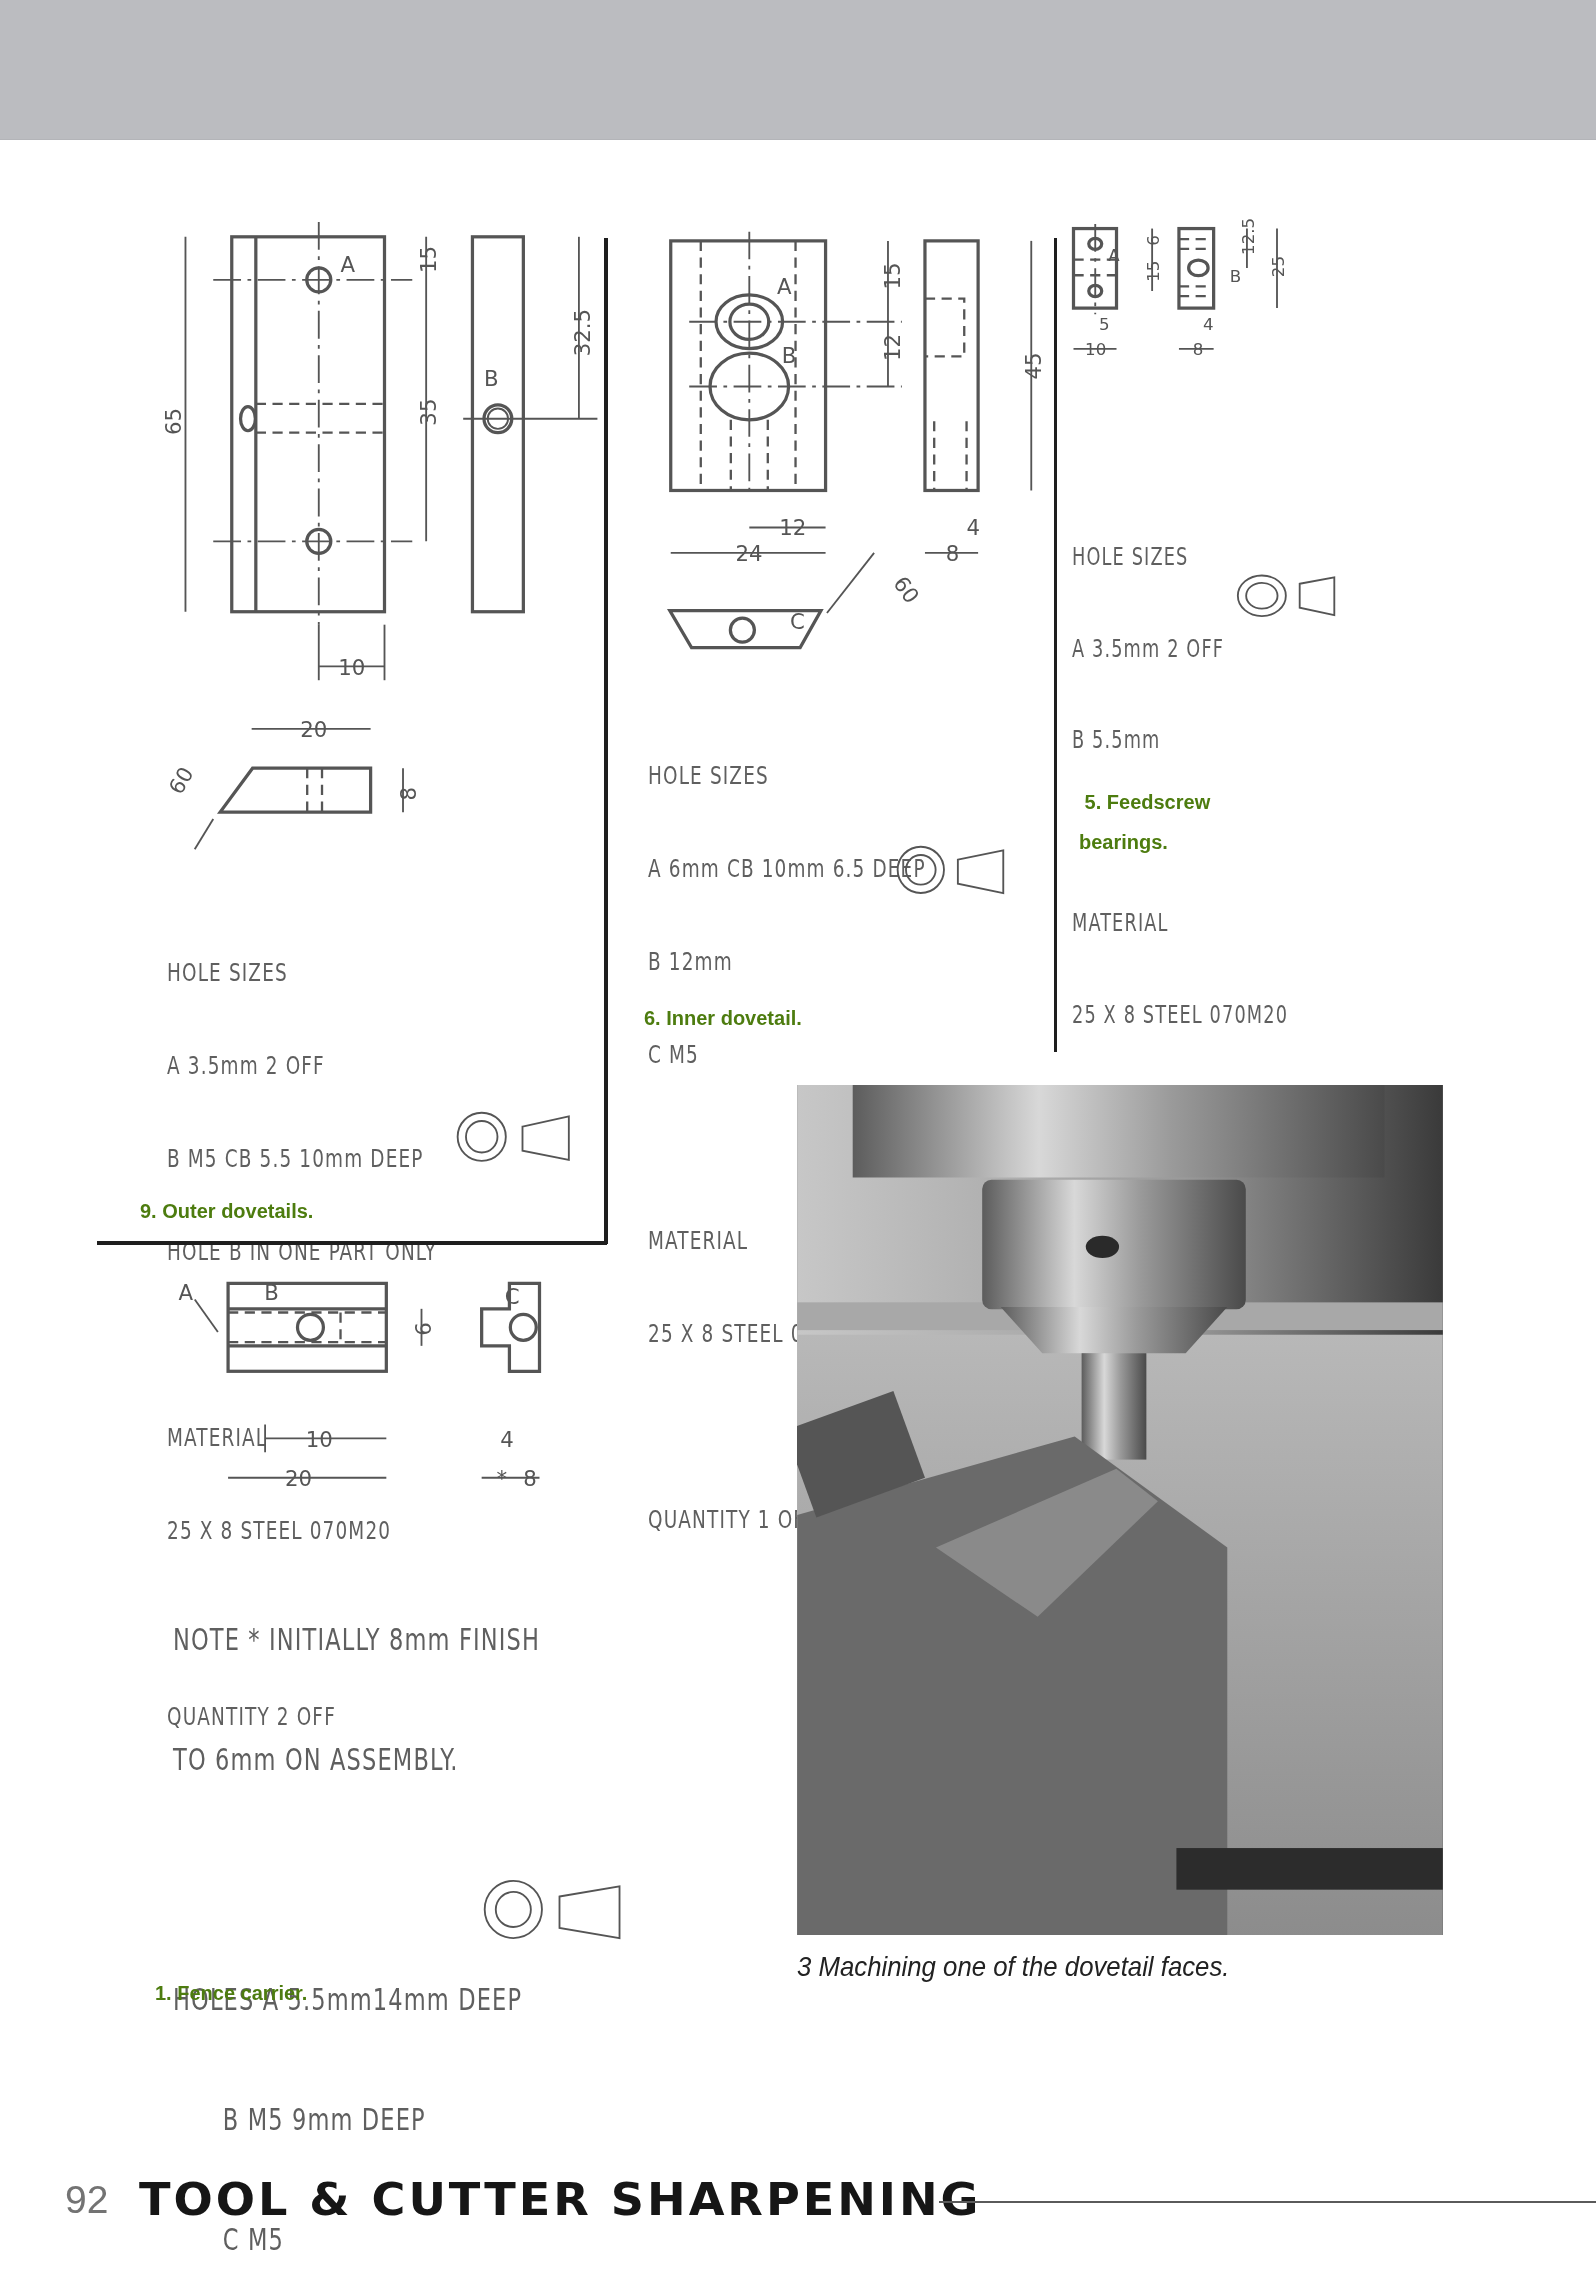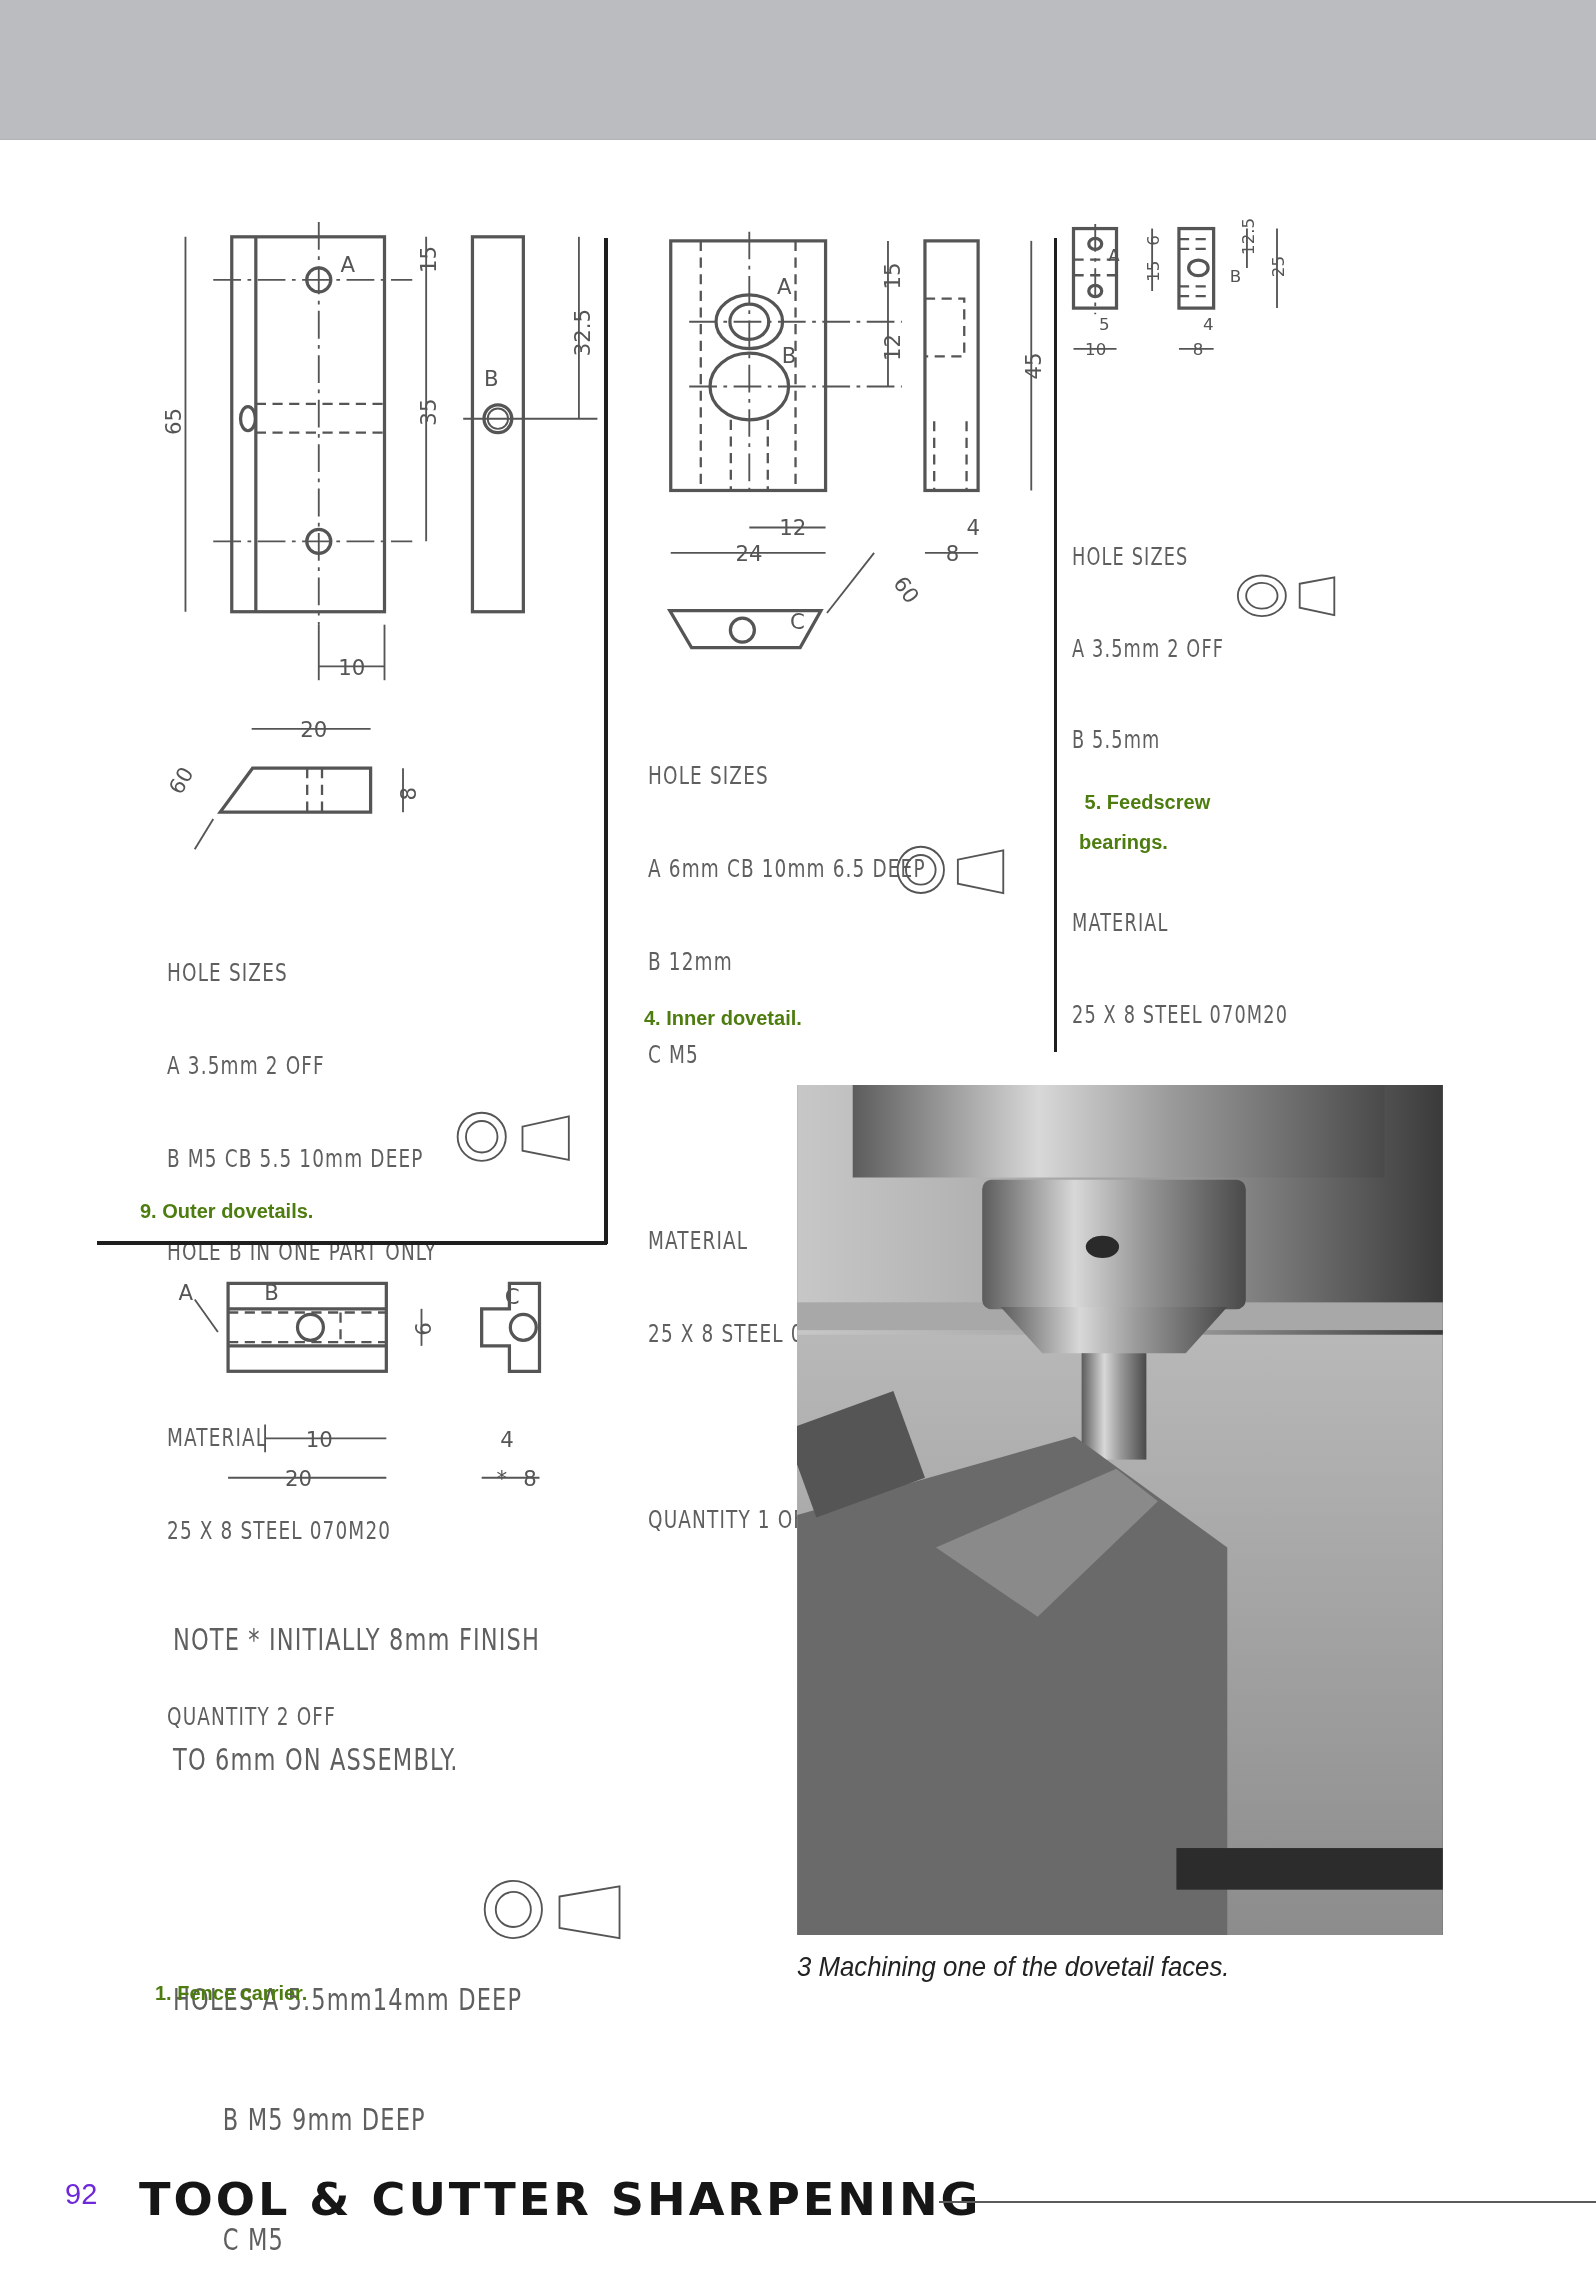--- a/index.html
+++ b/index.html
@@ -8,21 +8,21 @@
   .abs { position:absolute; }
   .drawing { position:absolute; }
   .drawing svg { position:absolute; left:0; top:0; overflow:visible; }
   .spec { position:absolute; font-family:"DejaVu Sans Condensed","DejaVu Sans", sans-serif; color:#5f5f5f; font-size:25px; line-height:31px; letter-spacing:1.4px; white-space:pre; transform:scaleX(0.82); transform-origin:left top; }
   .caption { position:absolute; font-family:"Liberation Sans", sans-serif; font-weight:bold; color:#4d7c0f; font-size:20px; line-height:40px; white-space:pre; }
   .rule-v { position:absolute; background:#1e1e1e; }
   .rule-h { position:absolute; background:#1e1e1e; }
   .photo { position:absolute; left:797px; top:1085px; width:646px; height:850px; overflow:hidden; background:#8a8a8a; }
   .photo-caption { position:absolute; left:797px; top:1950px; font-family:"Liberation Sans", sans-serif; font-style:italic; color:#222; font-size:28px; line-height:33px; white-space:nowrap; transform:scaleX(0.92); transform-origin:left top; }
   .footer { position:absolute; left:65px; top:2174px; height:60px; width:1531px; }
-  .page-num { position:absolute; left:0; top:3.7px; font-family:"Liberation Sans", sans-serif; color:#6d28d9; font-size:29px; }
+  .page-num { position:absolute; left:0; top:3.7px; font-family:"Liberation Sans", sans-serif; color:#737373; font-size:39px; }
   .running-title { position:absolute; left:74px; top:0px; font-family:"DejaVu Sans", sans-serif; font-weight:bold; color:#161616; font-size:44px; letter-spacing:2.8px; white-space:nowrap; transform:scaleX(1.05); transform-origin:left top; }
   .footer-rule { position:absolute; left:874px; top:27px; width:657px; height:2.3px; background:#5a5a5a; }
   .ln { stroke:#555; fill:none; stroke-width:7; }
   .thin { stroke:#555; fill:none; stroke-width:4; }
   .dash { stroke:#555; fill:none; stroke-width:5; stroke-dasharray:22 14; }
   .center { stroke:#555; fill:none; stroke-width:4; stroke-dasharray:60 14 8 14; }
   .dimtxt { fill:#555; font-family:"DejaVu Sans", sans-serif; font-size:46px; }
 </style>
 </head>
 <body>
@@ -148,21 +148,21 @@
   <div>MATERIAL</div>
   <div>25 X 8 STEEL 070M20</div>
   <div style="height:31px"></div>
   <div>QUANTITY 1 OFF</div>
 </div>
 <svg class="abs" style="left:893px; top:842px;" width="139" height="65" viewBox="0 0 300 140">
   <circle cx="60" cy="60" r="50" class="thin"></circle>
   <circle cx="60" cy="60" r="32" class="thin"></circle>
   <polygon points="140,38 238,18 238,110 140,90" class="thin"></polygon>
 </svg>
-<div class="caption" style="left:644px; top:998px;">4. Inner dovetail.</div>
+<div class="caption" style="left:644px; top:998px;">6. Inner dovetail.</div>
 
 <div class="rule-v" style="left:1054px; top:238px; width:3.2px; height:814px;"></div>
 
 <div class="drawing" style="left:1064px; top:217px;">
   <svg width="352" height="259" viewBox="0 0 760 560">
     <rect x="20" y="25" width="93" height="172" class="ln"></rect>
     <line x1="20" y1="92" x2="113" y2="92" class="dash"></line>
     <line x1="20" y1="126" x2="113" y2="126" class="dash"></line>
     <line x1="67" y1="15" x2="67" y2="210" class="center"></line>
     <ellipse cx="67" cy="58" rx="14" ry="12" class="ln"></ellipse>

